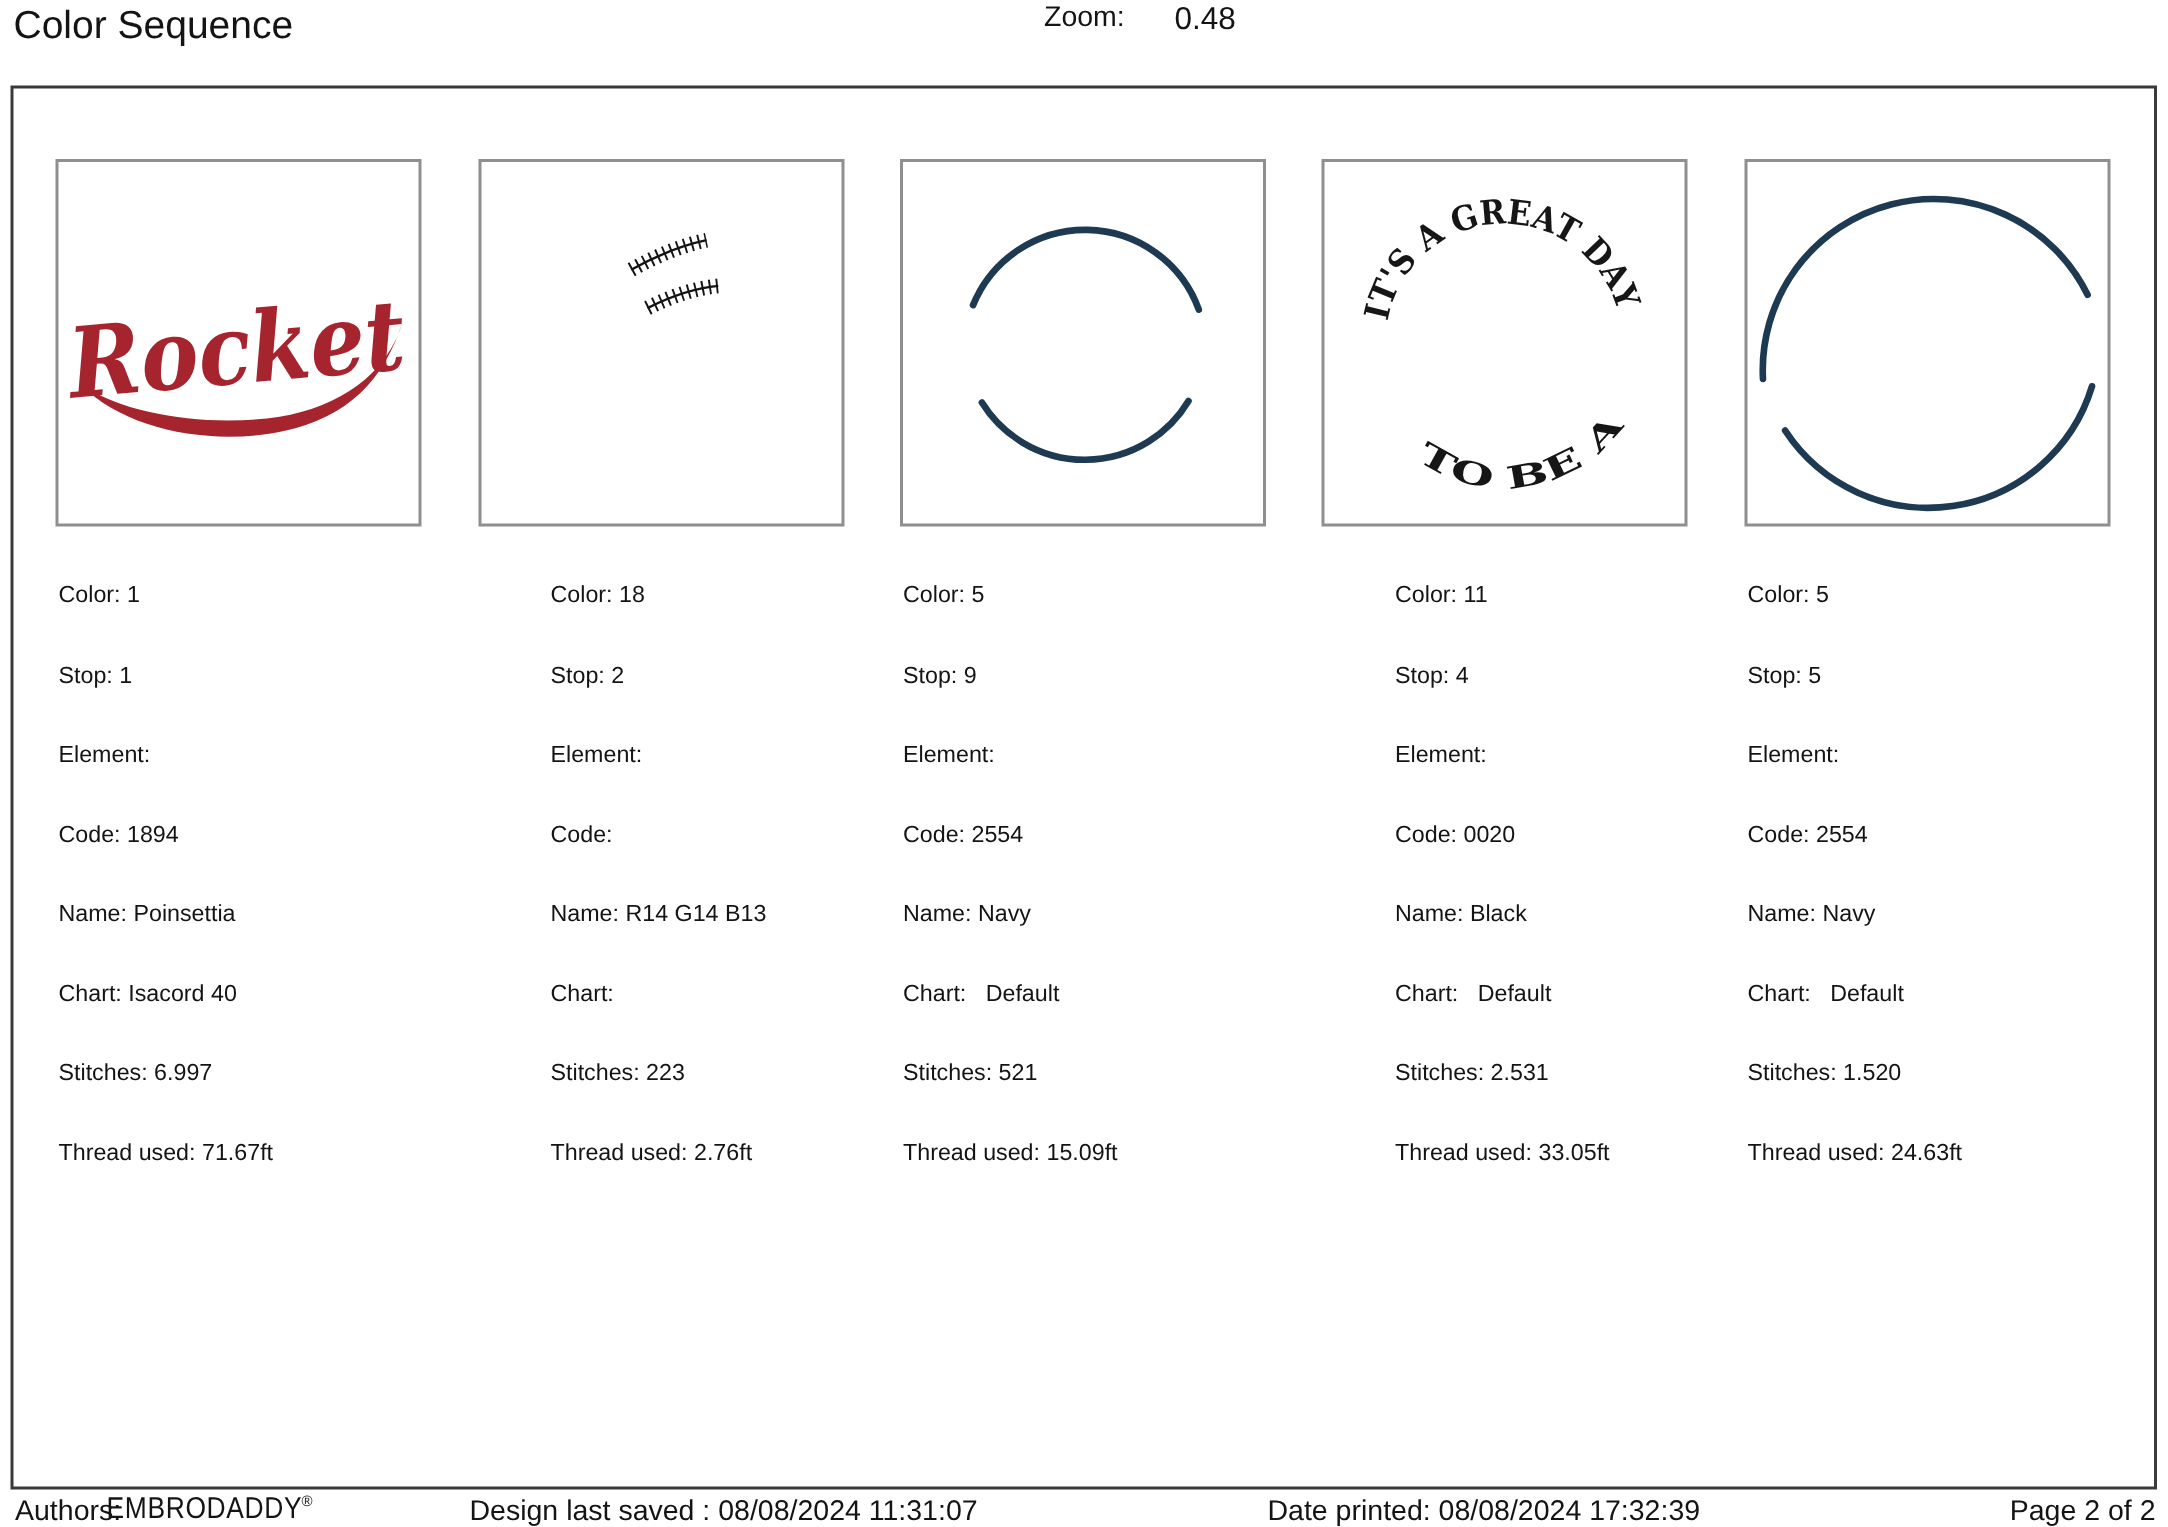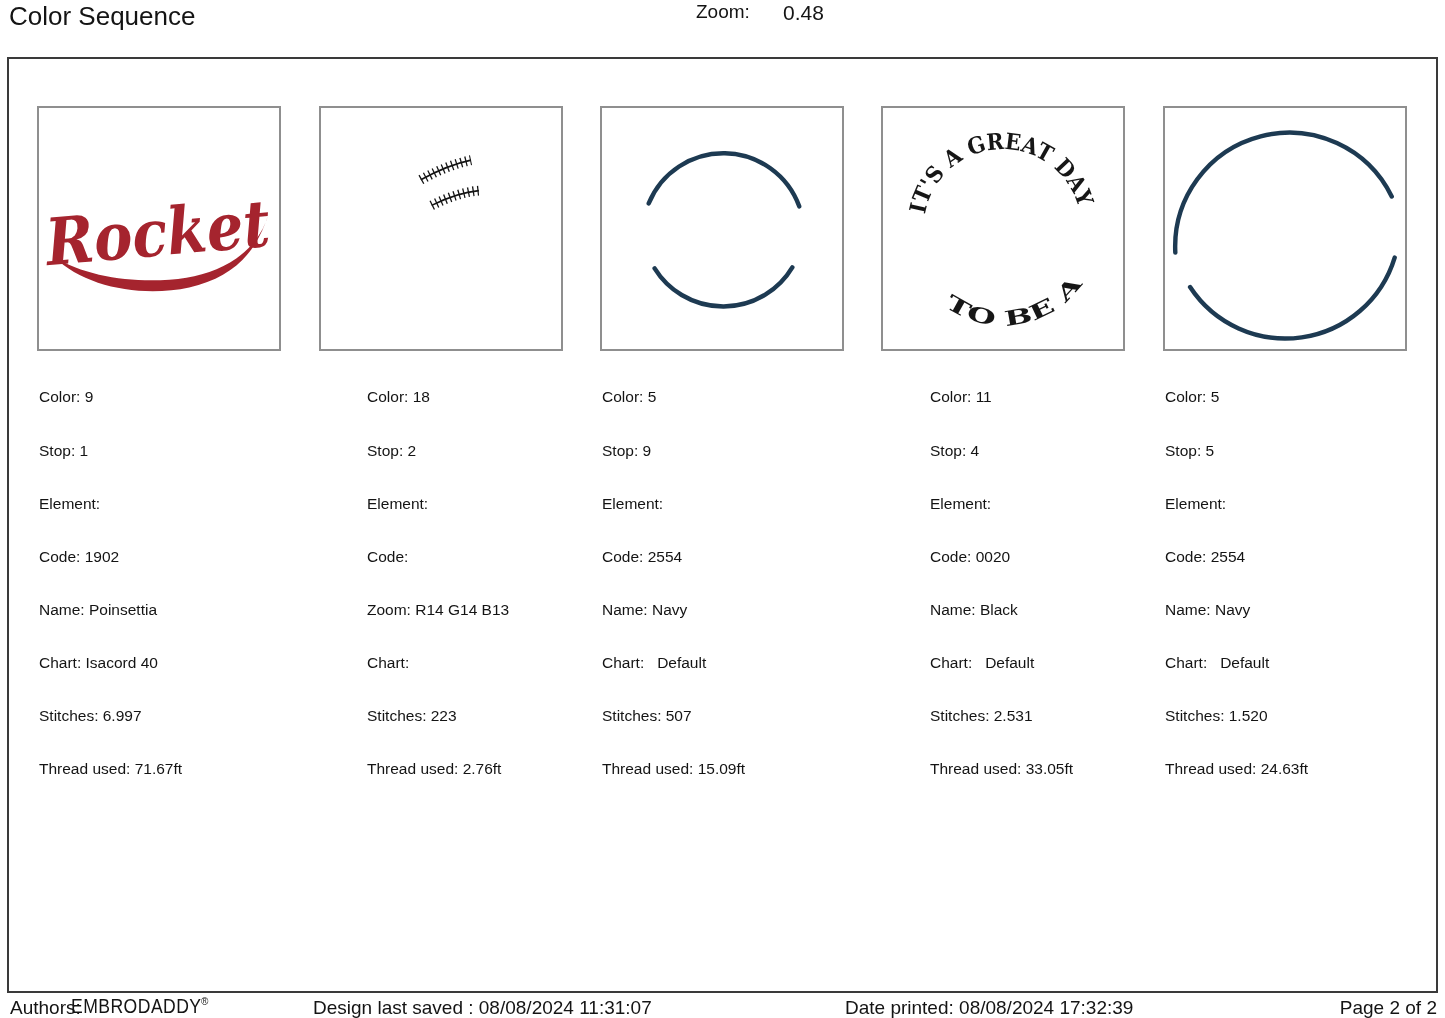--- a/index.html
+++ b/index.html
@@ -89,49 +89,49 @@
 <div class="panel p5">
   <svg viewBox="0 0 243 245">
     <g stroke="#1d3a52" fill="none" stroke-width="4.5" stroke-linecap="round">
       <path d="M 10,147 A 116,116 0 0 1 230,90"></path>
       <path d="M 25,182 A 116,116 0 0 0 233,152"></path>
     </g>
   </svg>
 </div>
 
 <div class="info i1">
-  <div>Color: 9</div>
+  <div>Color: 1</div>
   <div>Stop: 1</div>
   <div>Element:</div>
-  <div>Code: 1902</div>
+  <div>Code: 1894</div>
   <div>Name: Poinsettia</div>
   <div>Chart: Isacord 40</div>
   <div>Stitches: 6.997</div>
   <div>Thread used: 71.67ft</div>
 </div>
 
 <div class="info i2">
   <div>Color: 18</div>
   <div>Stop: 2</div>
   <div>Element:</div>
   <div>Code:</div>
-  <div>Zoom: R14 G14 B13</div>
+  <div>Name: R14 G14 B13</div>
   <div>Chart:</div>
   <div>Stitches: 223</div>
   <div>Thread used: 2.76ft</div>
 </div>
 
 <div class="info i3">
   <div>Color: 5</div>
   <div>Stop: 9</div>
   <div>Element:</div>
   <div>Code: 2554</div>
   <div>Name: Navy</div>
   <div>Chart:   Default</div>
-  <div>Stitches: 507</div>
+  <div>Stitches: 521</div>
   <div>Thread used: 15.09ft</div>
 </div>
 
 <div class="info i4">
   <div>Color: 11</div>
   <div>Stop: 4</div>
   <div>Element:</div>
   <div>Code: 0020</div>
   <div>Name: Black</div>
   <div>Chart:   Default</div>

